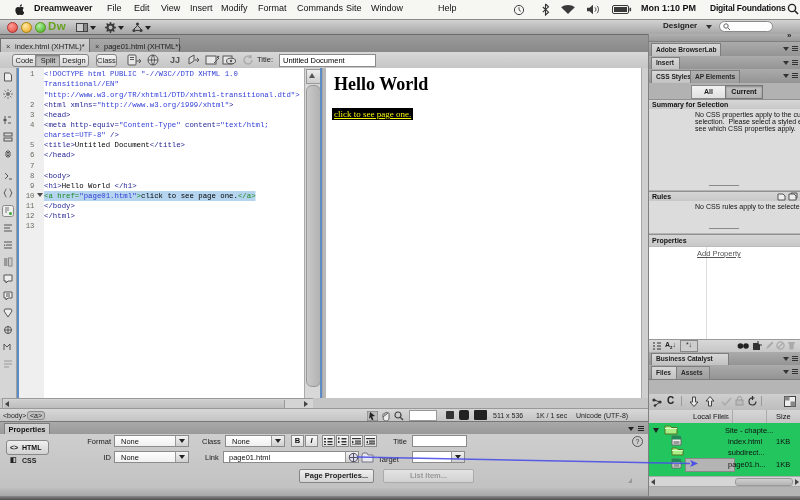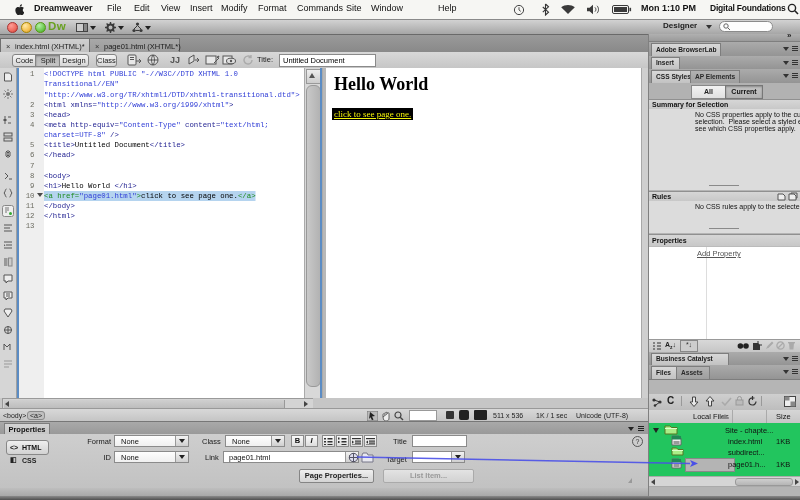--- a/index.html
+++ b/index.html
@@ -408,21 +408,21 @@
         <path d="M2 3.5L0 5.1l2 1.6z" fill="#333"></path>
       </svg></div>
 
  <svg class="a" style="left:348px;top:18px" width="11" height="11" viewBox="0 0 11 11">
       <circle cx="5.5" cy="5.5" r="4.2" fill="#dde" stroke="#556"></circle>
       <path d="M5.5 1v9M1 5.5h9" stroke="#556"></path>
     </svg>
  <svg class="a" style="left:361px;top:18px" width="13" height="11" viewBox="0 0 13 11">
       <path d="M1 3l1-2h4l1 2h5v7H1z" fill="#e8e8ef" stroke="#778"></path>
     </svg>
- <div class="a plbl" style="left:386px;top:21px;">Target</div>
+ <div class="a plbl" style="left:378px;top:21px;">Target</div>
  <div class="a dd" style="left:412px;top:17px;width:51px;background:#fff;">
       <span class="ddarr">
         <span class="tri" style="position:absolute;left:3px;top:3px;"></span>
       </span>
     </div>
  <div class="a plbl" style="left:393px;top:3px;">Title</div>
  <div class="a" style="left:412px;top:1px;width:53px;height:10px;background:#fff;border:1px solid #8b8b8b;"></div>
  <div class="a" style="left:632px;top:2px;width:9px;height:9px;border:1px solid #555;border-radius:50%;font-size:7px;text-align:center;line-height:9px;color:#333;">?</div>
  <div class="a" style="left:299px;top:35px;width:73px;height:12px;background:linear-gradient(#f0f0f0,#d4d4d4);border:1px solid #858585;border-radius:2px;font-size:7.5px;font-weight:bold;color:#222;text-align:center;line-height:12px;">Page Properties...</div>
  <div class="a" style="left:383px;top:35px;width:89px;height:12px;background:linear-gradient(#e3e3e3,#d2d2d2);border:1px solid #aaa;border-radius:2px;font-size:7.5px;font-weight:bold;color:#999;text-align:center;line-height:12px;">List Item...</div>

